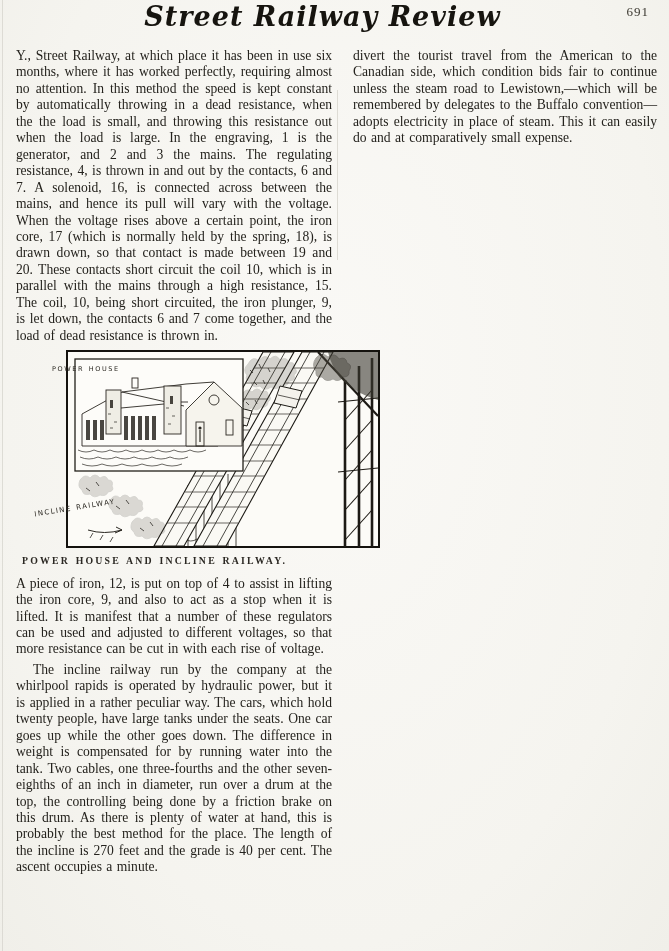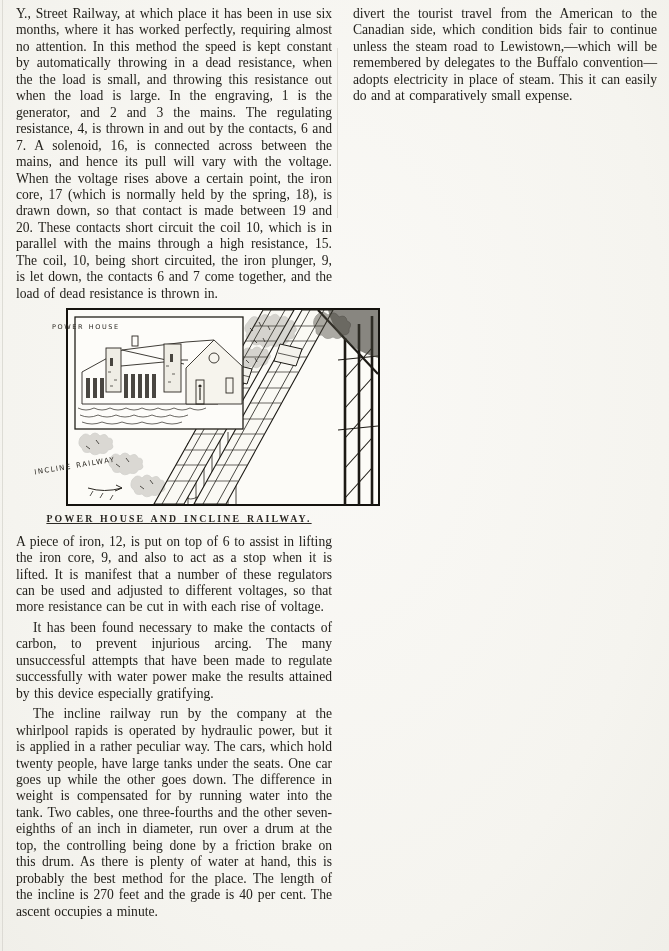--- a/index.html
+++ b/index.html
@@ -40,37 +40,41 @@
     font-family:"DejaVu Sans",sans-serif;
     font-size:6.5px; letter-spacing:1.6px; color:#2a2721;
   }
   .fig-label-ir {
     position:absolute; left:12px; top:150px;
     font-family:"DejaVu Sans",sans-serif;
     font-size:7px; letter-spacing:1.4px; color:#2a2721;
     transform:rotate(-9deg);
   }
   .fig-caption {
-    width:314px; text-align:center;
+    width:314px; text-align:left;
     font-size:9.8px; font-weight:bold; letter-spacing:2.2px;
-    margin-top:5px; color:#2b2823;text-decoration:underline;
+    margin-top:5px; color:#2b2823;
   }
   .section-heading {
     margin:7px 0 3px 0;
     text-align:center;
     font-size:10.8px; font-weight:bold; letter-spacing:2.6px;
     color:#2b2823;
   }
 </style>
 </head>
 <body>
 
 <div class="page">
   <div class="scan-edge"></div>
 
+  <div class="header">
+    <div class="masthead">Street Railway Review</div>
+    <div class="page-number">691</div>
+  </div>
 
   <div class="columns">
     <div class="col-rule"></div>
 
     <div class="col">
       <p>Y., Street Railway, at which place it has been in use six months, where it has worked perfectly, requiring almost no attention.  In this method the speed is kept constant by automatically throwing in a dead resistance, when the the load is small, and throwing this resistance out when the load is large.  In the engraving, 1 is the generator, and 2 and 3 the mains.  The regulating resistance, 4, is thrown in and out by the contacts, 6 and 7.  A solenoid, 16, is connected across between the mains, and hence its pull will vary with the voltage.  When the voltage rises above a certain point, the iron core, 17 (which is normally held by the spring, 18), is drawn down, so that contact is made between 19 and 20.  These contacts short circuit the coil 10, which is in parallel with the mains through a high resistance, 15.  The coil, 10, being short circuited, the iron plunger, 9, is let down, the contacts 6 and 7 come together, and the load of dead resistance is thrown in.</p>
 
       <div class="figure">
         <div class="engraving-wrap">
           <svg width="314" height="198" viewBox="0 0 314 198">
@@ -167,22 +171,21 @@
             <path d="M20,138 l4,3 M30,132 l3,4 M50,156 l4,3 M60,150 l3,4 M74,178 l4,3 M84,172 l3,4 M24,188 l3,-5 M34,190 l3,-5 M44,192 l3,-5" stroke="#2c2a24" stroke-width="0.8" fill="none"></path>
 
             <path d="M22,180 q16,5 34,0 l-6,-3 m6,3 l-7,3" stroke="#2a2721" stroke-width="1" fill="none"></path>
           </svg>
           <span class="fig-label-ph">POWER HOUSE</span>
           <span class="fig-label-ir">INCLINE RAILWAY</span>
         </div>
         <div class="fig-caption">POWER HOUSE AND INCLINE RAILWAY.</div>
       </div>
 
-      <p>A piece of iron, 12, is put on top of 6 to assist in lifting the iron core, 9, and also to act as a stop when it is lifted. It is manifest that a number of these regulators can be used and adjusted to different voltages, so that more resistance can be cut in with each rise of voltage.</p>
-      <p class="indent spacer-top">It has been found necessary to make the contacts of carbon, to prevent injurious arcing.  The many unsuccessful attempts that have been made to regulate successfully with water power make the results attained by this device especially gratifying.</p>
+      <p>A piece of iron, 12, is put on top of 4 to assist in lifting the iron core, 9, and also to act as a stop when it is lifted. It is manifest that a number of these regulators can be used and adjusted to different voltages, so that more resistance can be cut in with each rise of voltage.</p>
       <p class="indent">The incline railway run by the company at the whirlpool rapids is operated by hydraulic power, but it is applied in a rather peculiar way.  The cars, which hold twenty people, have large tanks under the seats.  One car goes up while the other goes down.  The difference in weight is compensated for by running water into the tank.  Two cables, one three-fourths and the other seven-eighths of an inch in diameter, run over a drum at the top, the controlling being done by a friction brake on this drum.  As there is plenty of water at hand, this is probably the best method for the place.  The length of the incline is 270 feet and the grade is 40 per cent.  The ascent occupies a minute.</p>
 
     </div>
 
     <div class="col">
       <p>divert the tourist travel from the American to the Canadian side, which condition bids fair to continue unless the steam road to Lewistown,—which will be remembered by delegates to the Buffalo convention—adopts electricity in place of steam.  This it can easily do and at comparatively small expense.</p>
     </div>
   </div>
 </div>
 

